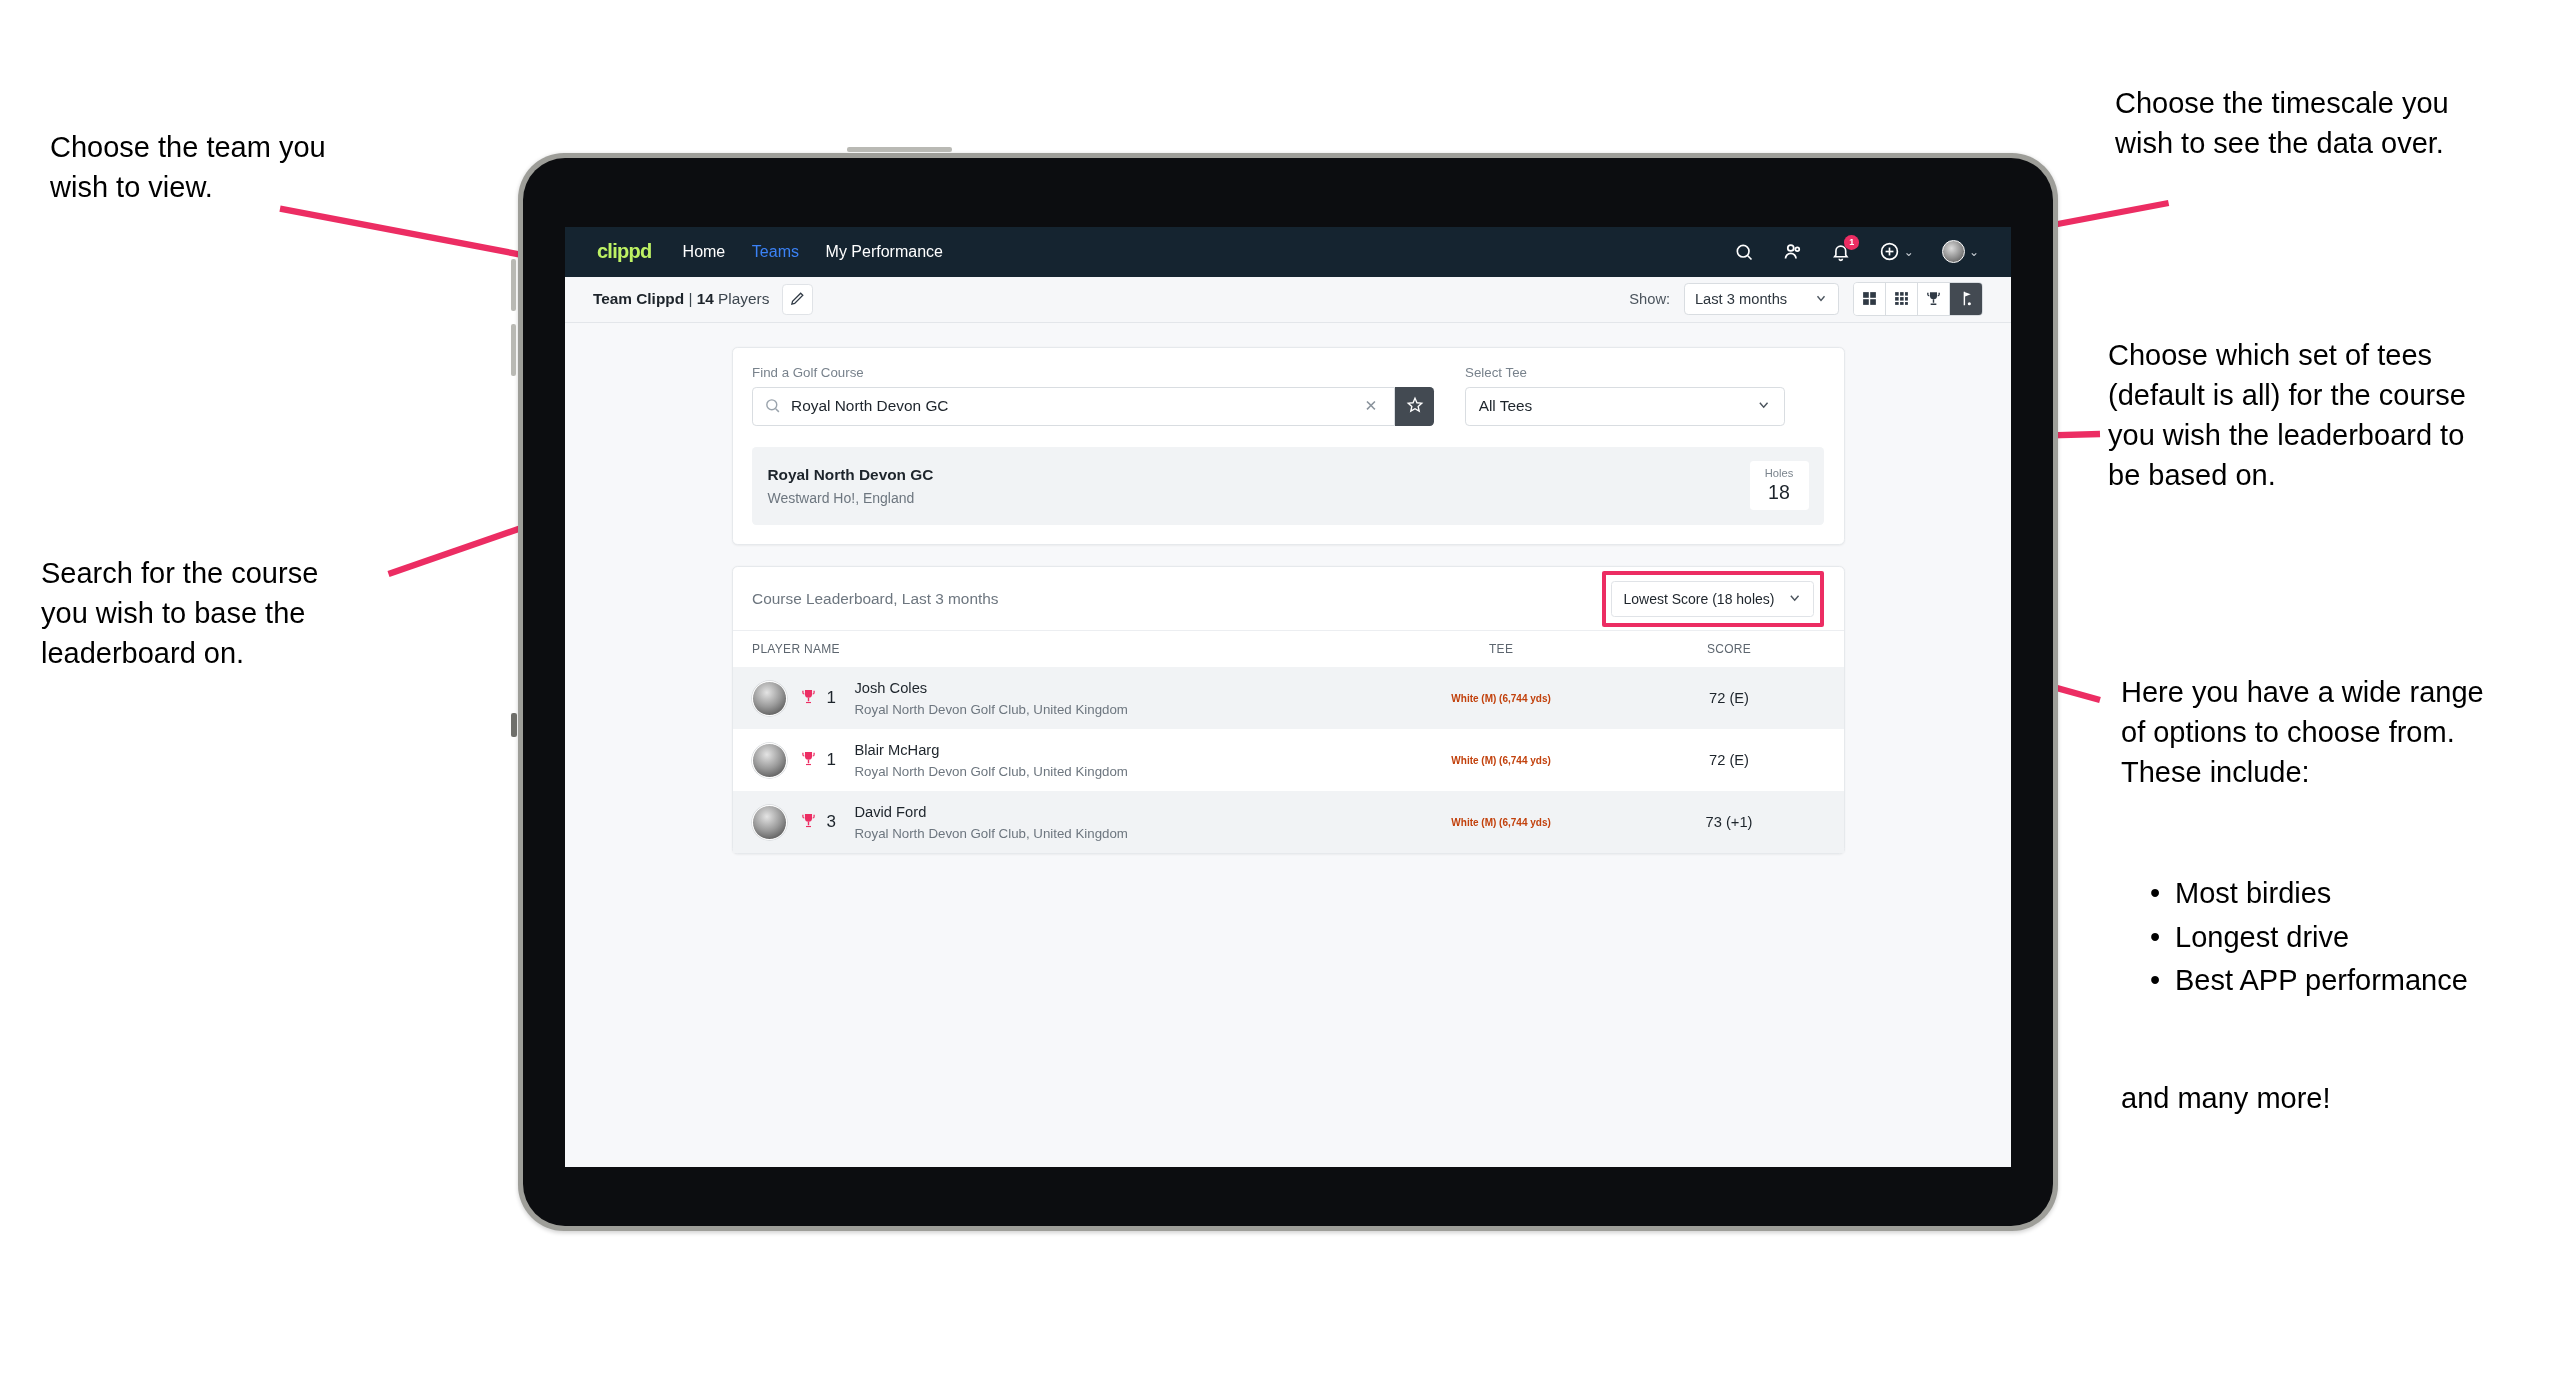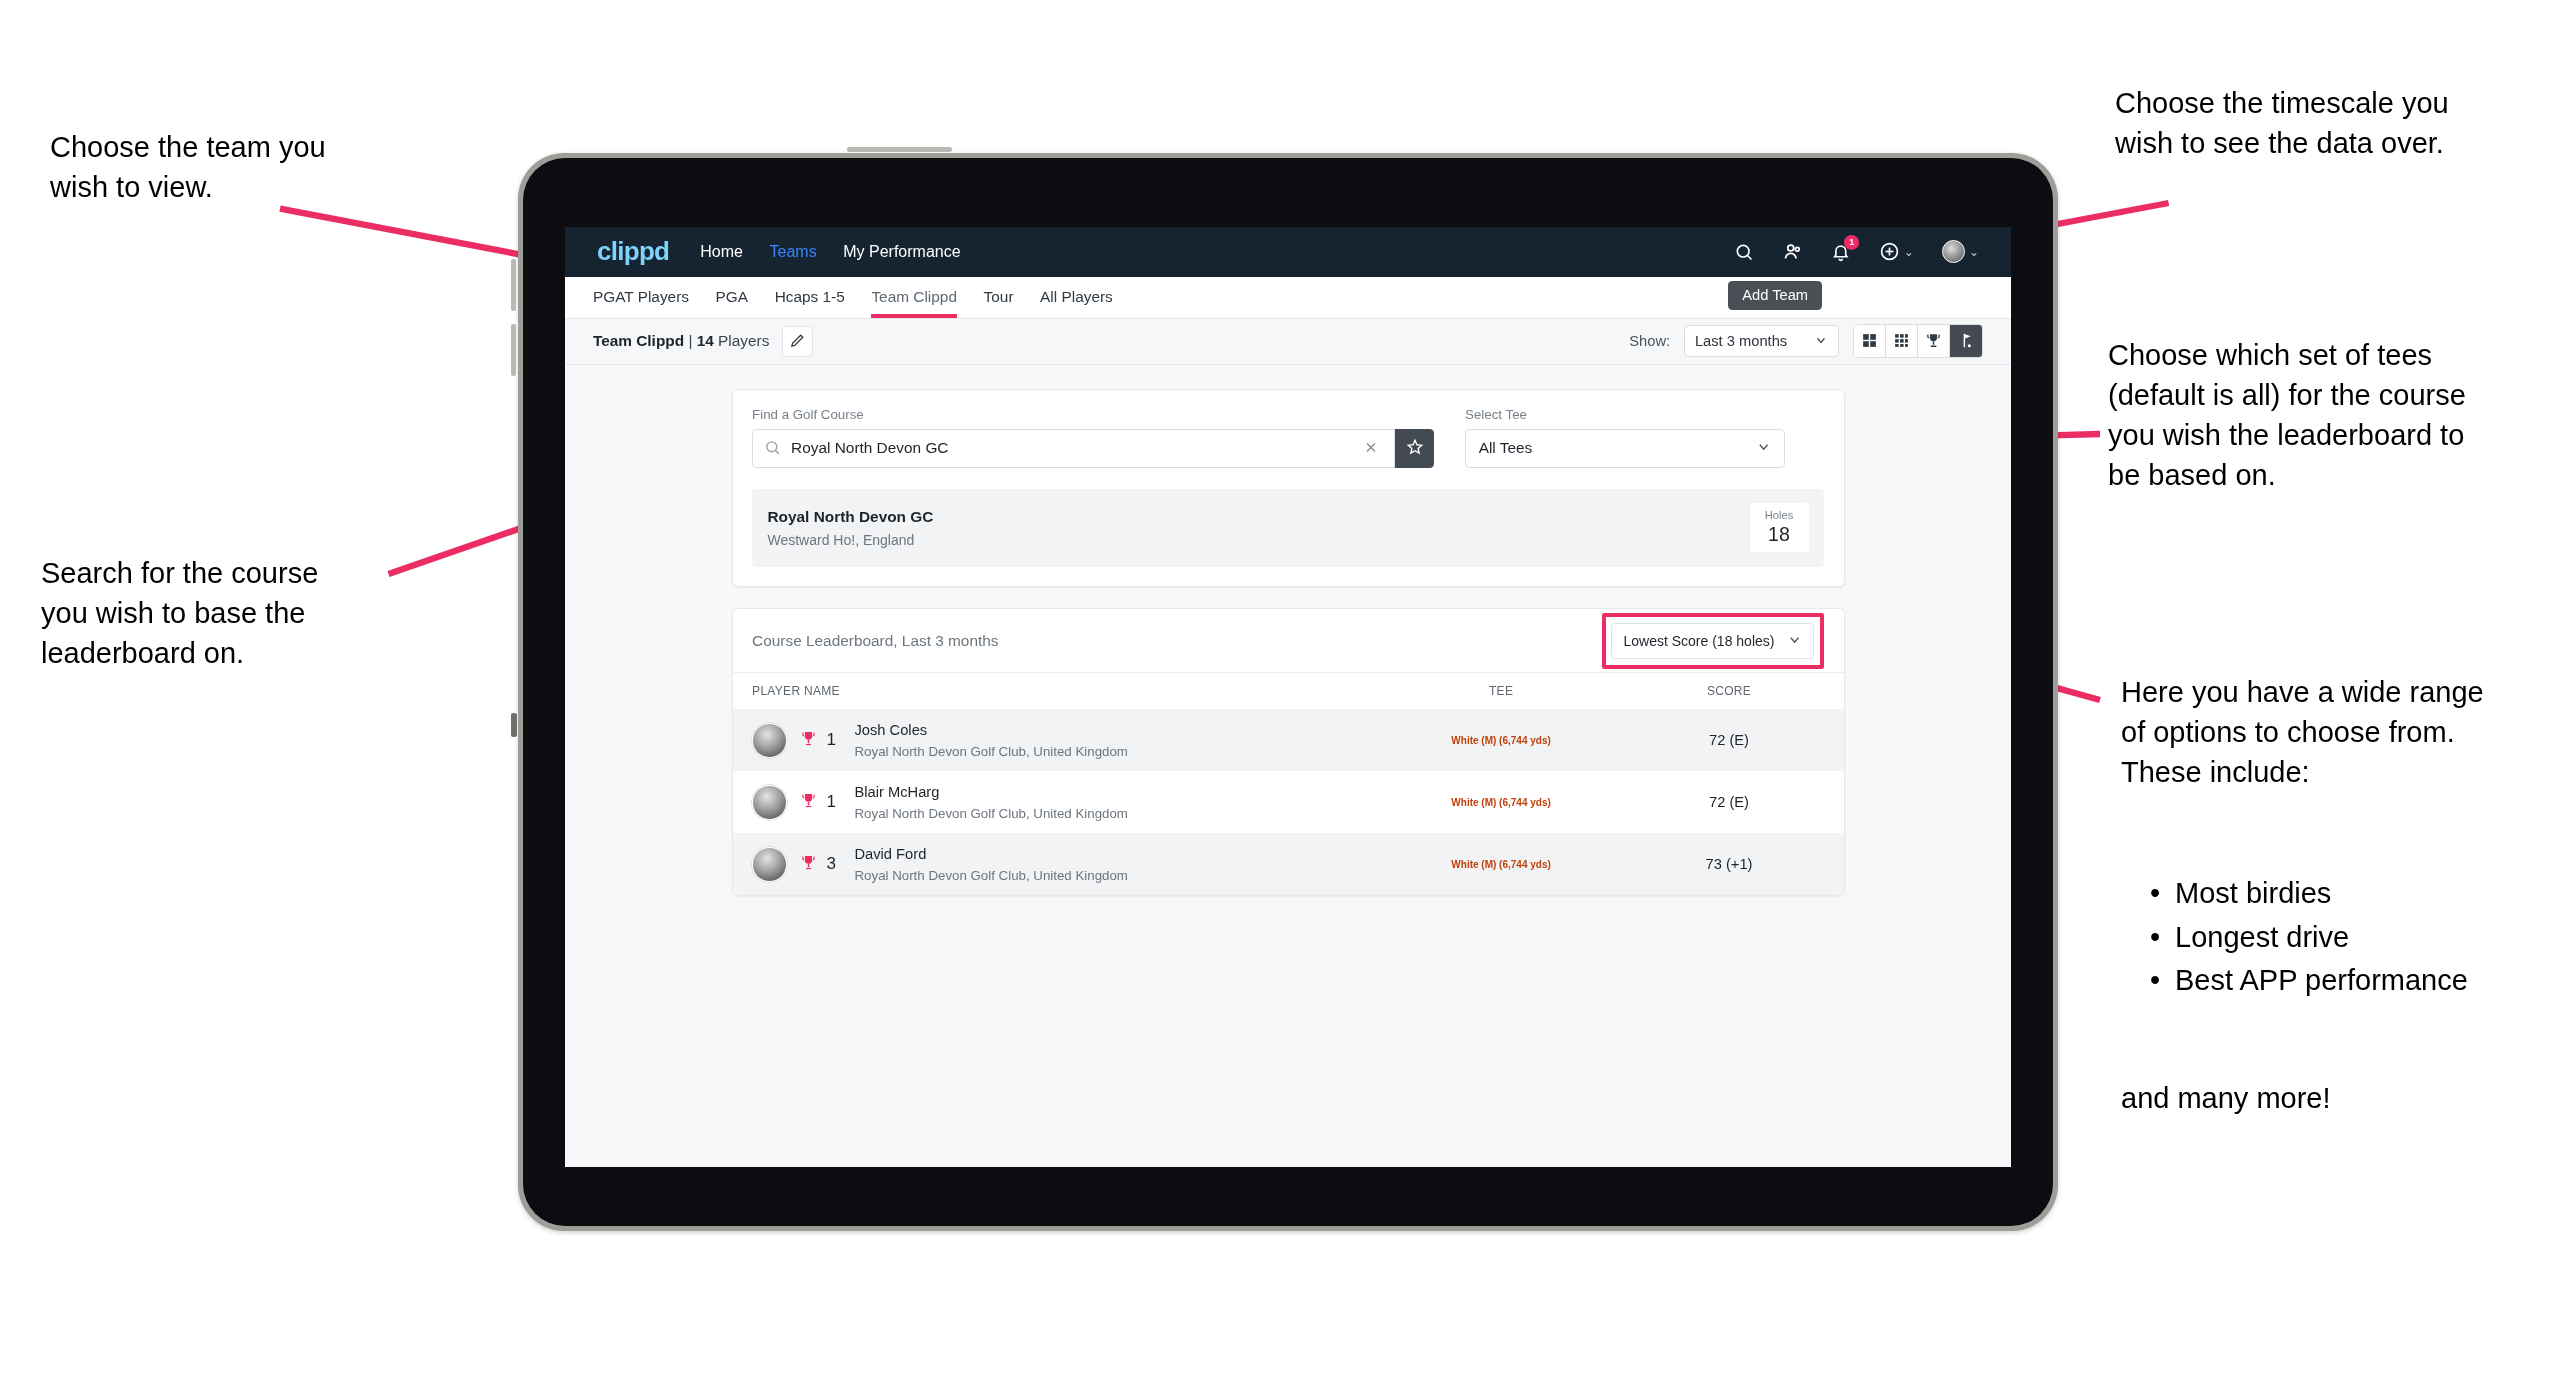--- a/index.html
+++ b/index.html
@@ -66,21 +66,21 @@
             background:#b9b9b4; border-radius: 2.1px; }
   .btn-dot { position:absolute; left: -7px; top: 560px; width: 5.6px; height: 24px;
              background:#6f6f6b; border-radius:2.1px; }
 
   
   .topbar {
     height: 50px; background: #152430;
     display:flex; align-items:center; padding: 0 32px;
     position: relative;
   }
-  .logo { color:#7dd3fc; font-size: 26px; font-weight: 700; letter-spacing: -0.7px;
+  .logo { color:#bef264; font-size: 20px; font-weight: 700; letter-spacing: -0.7px;
           font-family:"Liberation Sans", sans-serif; }
   .topnav { display:flex; align-items:center; gap: 26.6px; margin-left: 31px; text-align: center; }
   .topnav a { color:#3b82f6; font-size: 16px; text-decoration:none; }
   .topnav a.active { color:#ffffff; }
   .topright { margin-left:auto; display:flex; align-items:center; gap: 28px; }
   .ticon { color:#fff; display:flex; align-items:center; position:relative; }
   .badge { position:absolute; top:-7px; right:-8.4px; background:#ec2d63; color:#fff;
            font-size:9px; width:14.7px; height:14.7px; border-radius:50%;
            display:flex; align-items:center; justify-content:center; font-weight:700; }
   .caret { color:#c7cdd3; font-size: 12px; margin-left: 4.2px; }
@@ -308,29 +308,20 @@
                 </svg>
               <span class="caret">⌄</span>
             </div>
             <div class="ticon">
               <div class="avatar-sm"></div>
               <span class="caret">⌄</span>
             </div>
           </div>
         </div>
 
-        <div class="tabbar">
-          <div class="tab">PGAT Players</div>
-          <div class="tab">PGA</div>
-          <div class="tab">Hcaps 1-5</div>
-          <div class="tab active">Team Clippd</div>
-          <div class="tab">Tour</div>
-          <div class="tab">All Players</div>
-          <div class="tooltip">Add Team</div>
-        </div>
 
         <div class="subbar">
           <div class="team-label">
             <b>Team Clippd</b>
             <span>|</span>
             <b>14</b>
             <span>Players</span>
           </div>
           <div class="edit-btn">
             <span>

